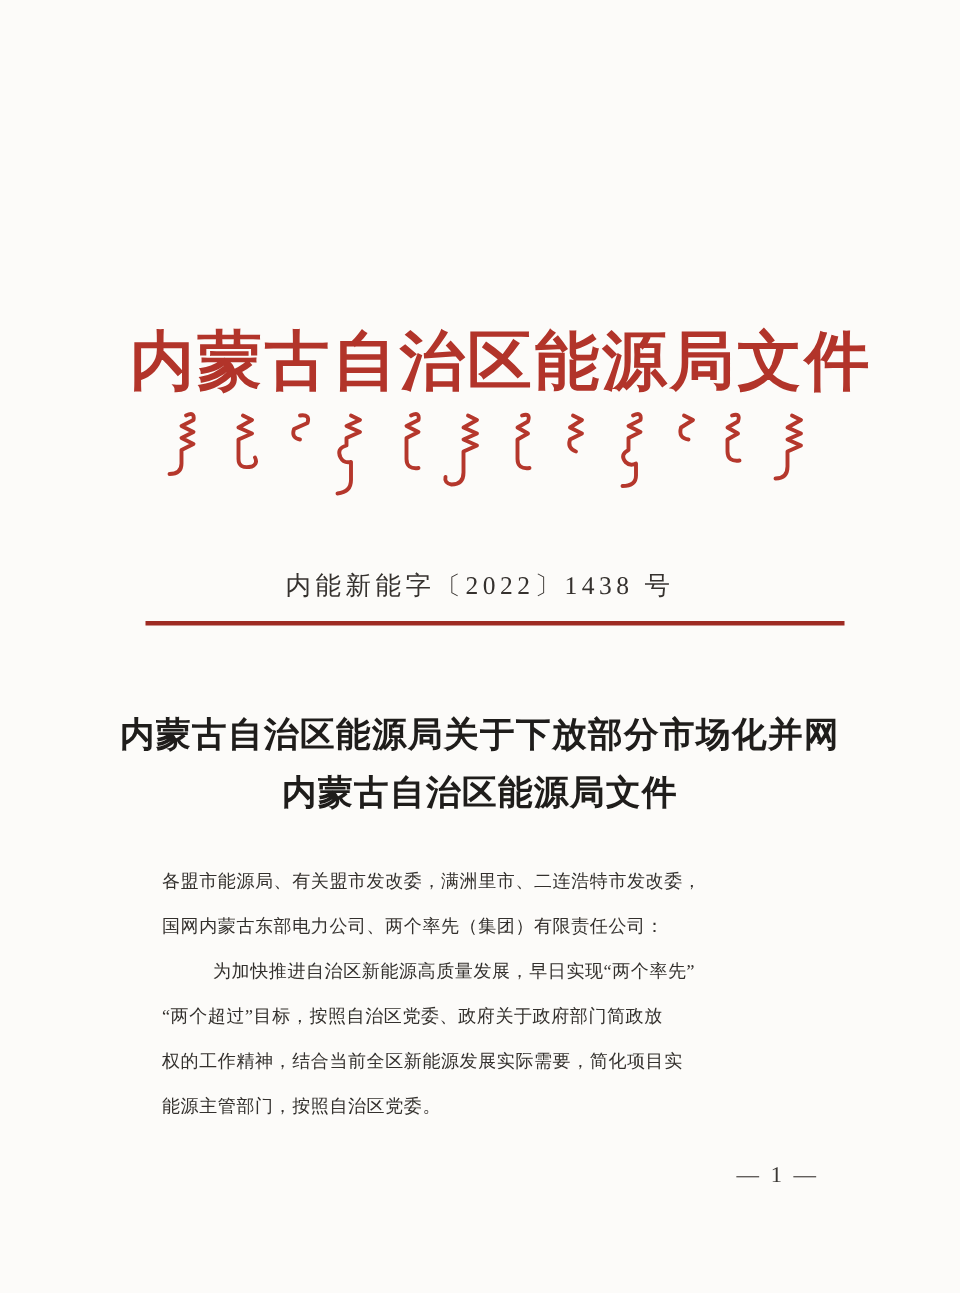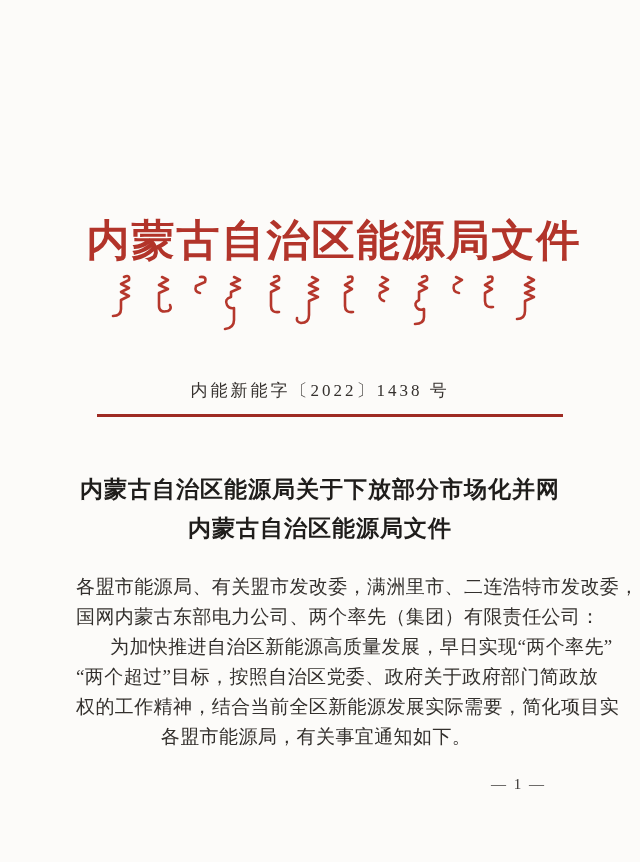--- a/index.html
+++ b/index.html
@@ -60,27 +60,26 @@
     font-size: 23px;
     font-weight: bold;
     line-height: 39px;
     letter-spacing: 1px;
     color: #1f1d1b;
   }
   .notice-title span { display: block; }
   .body-text {
     position: absolute;
     top: 572px;
-    left: 76px;
+    left: 108px;
     width: 480px;
-    font-size: 19px;
+    font-size: 12px;
     line-height: 30px;
     letter-spacing: 0.4px;
     color: #33302d;
-    text-align: center;
   }
   .body-text .line { white-space: nowrap; }
   .body-text .line.indent { text-indent: 34px; }
   .page-number {
     position: absolute;
     top: 776px;
     right: 94px;
     font-size: 15px;
     letter-spacing: 2px;
     color: #3a3734;
@@ -120,18 +119,18 @@
     <span>内蒙古自治区能源局关于下放部分市场化并网</span>
     <span>内蒙古自治区能源局文件</span>
   </h2>
 
   <div class="body-text">
     <div class="line">各盟市能源局、有关盟市发改委，满洲里市、二连浩特市发改委，</div>
     <div class="line">国网内蒙古东部电力公司、两个率先（集团）有限责任公司：</div>
     <div class="line indent">为加快推进自治区新能源高质量发展，早日实现“两个率先”</div>
     <div class="line">“两个超过”目标，按照自治区党委、政府关于政府部门简政放</div>
     <div class="line">权的工作精神，结合当前全区新能源发展实际需要，简化项目实</div>
-    <div class="line">各盟市能源局，有关事宜通知如下。</div>
+    <div class="line">能源主管部门，按照自治区党委。</div>
   </div>
 
   <div class="page-number">— 1 —</div>
 
 </div>
 
 </body></html>

